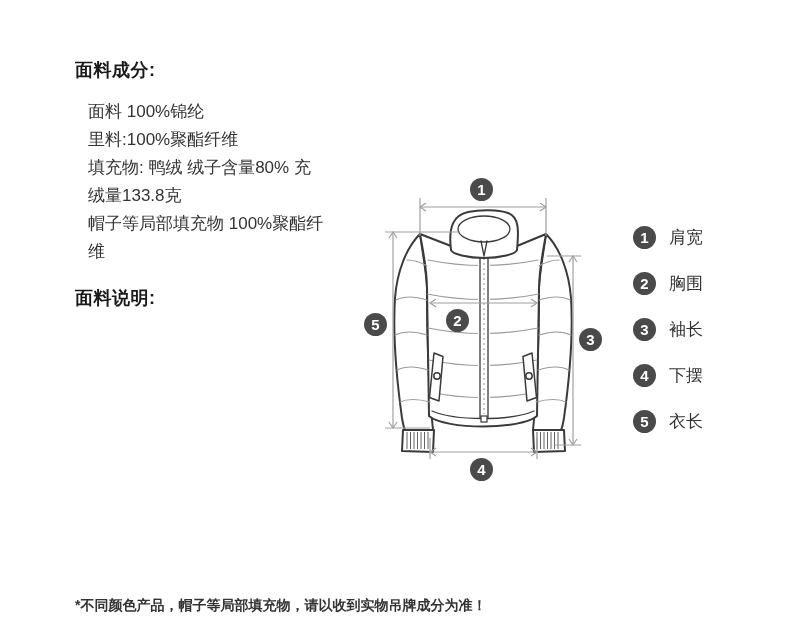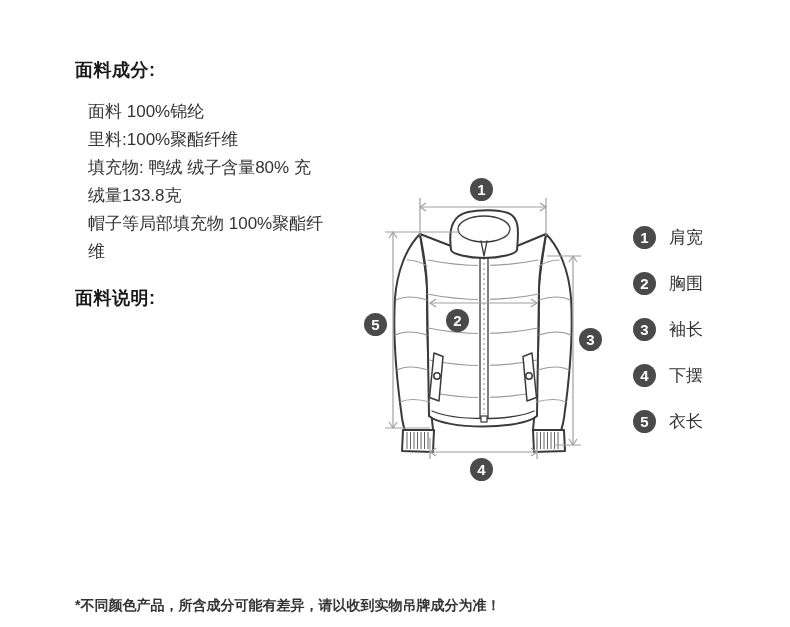--- a/index.html
+++ b/index.html
@@ -168,15 +168,15 @@
     <div class="legend-item">
       <span class="legend-badge">4</span>
       <span class="legend-label">下摆</span>
     </div>
     <div class="legend-item">
       <span class="legend-badge">5</span>
       <span class="legend-label">衣长</span>
     </div>
   </div>
 
-  <p class="footnote">*不同颜色产品，所含成分可能有差异，请以收到实物吊牌成分为准！</p>
+  <p class="footnote">*不同颜色产品，帽子等局部填充物，请以收到实物吊牌成分为准！</p>
 
 </div>
 
 </body></html>

